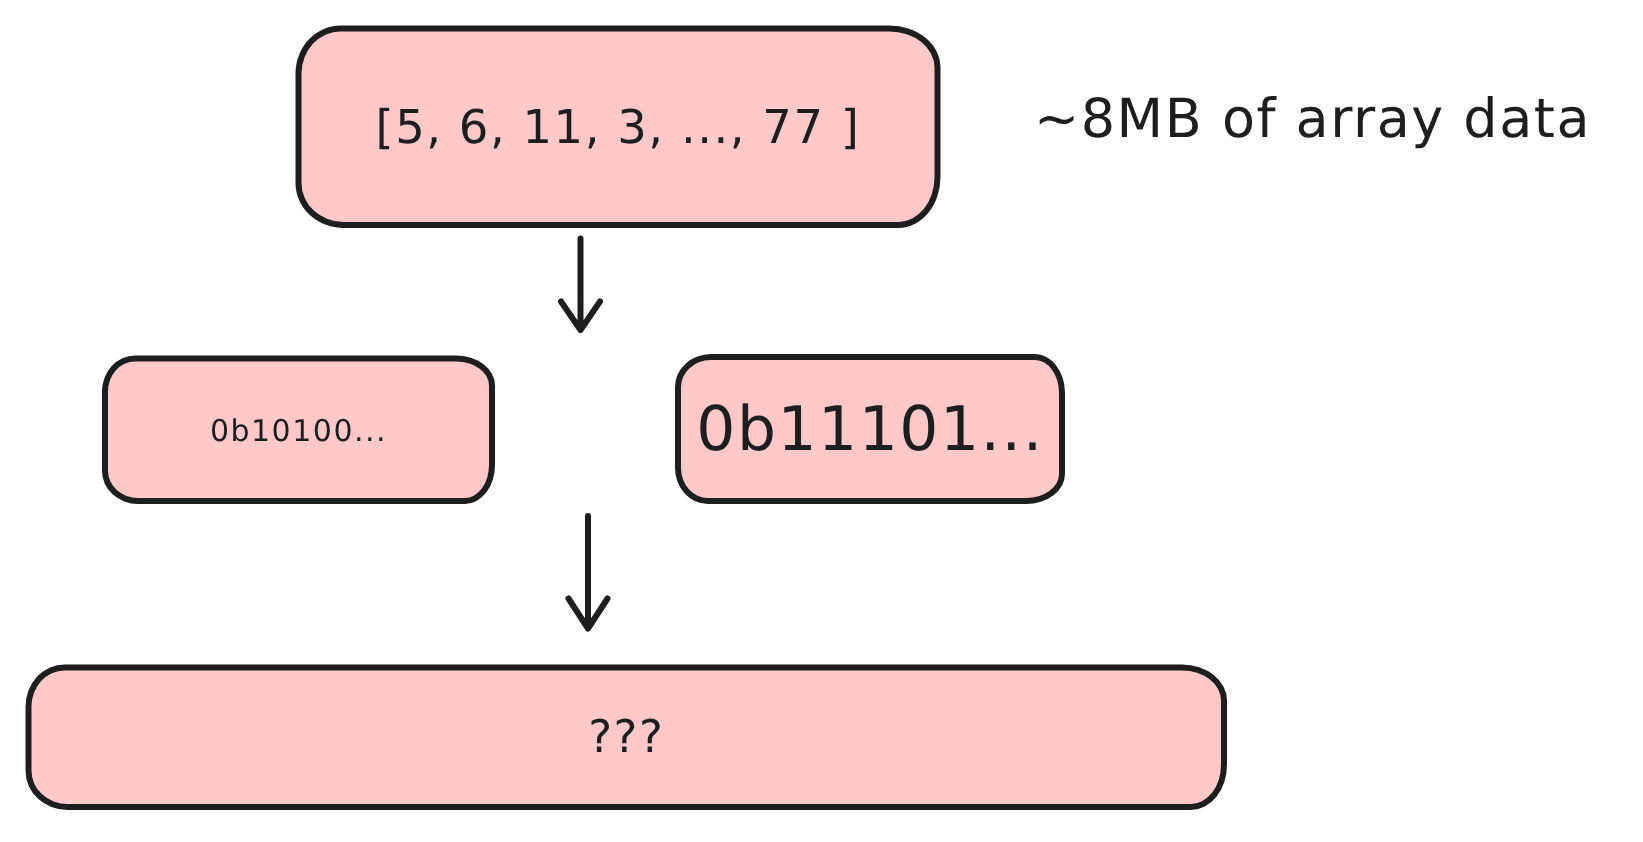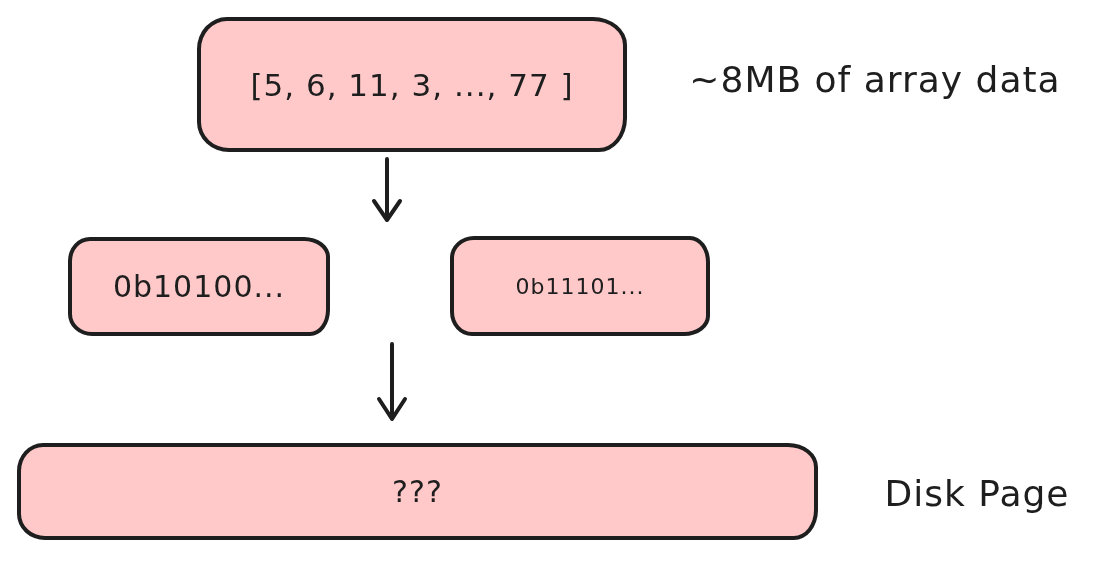--- a/index.html
+++ b/index.html
@@ -29,26 +29,26 @@
   }
   
   .node-array {
     left: 197px; top: 17px; width: 430px; height: 135px;
     border-radius: 30px 34px 28px 32px / 32px 28px 34px 30px;
     font-size: 31px;
   }
   .node-buffer-1 {
     left: 68px; top: 237px; width: 262px; height: 99px;
     border-radius: 22px 26px 20px 24px / 24px 20px 26px 22px;
-    font-size: 30px;
+    font-size: 20px;
   }
   .node-buffer-2 {
     left: 450px; top: 236px; width: 260px; height: 100px;
     border-radius: 24px 20px 26px 22px / 22px 26px 20px 24px;
-    font-size: 22px;
+    font-size: 41px;
   }
   .node-disk {
     left: 17px; top: 443px; width: 801px; height: 97px;
     border-radius: 26px 30px 24px 28px / 28px 24px 30px 26px;
     font-size: 30px;
   }
   .label {
     position: absolute;
     text-align: center;
     font-size: 36px;
@@ -89,15 +89,14 @@
 
 
   <svg class="arrow arrow-2" width="42" height="86" viewBox="0 0 42 86">
     <path d="M21 4 L21 76 M8 59 L21 79 L34 59" fill="none" stroke="#1e1e1e" stroke-width="4" stroke-linecap="round" stroke-linejoin="round"></path>
   </svg>
 
   <div class="node node-disk">
     <span>???</span>
   </div>
 
-  <div class="label label-disk">Disk Page</div>
 
 </div>
 
 </body></html>

